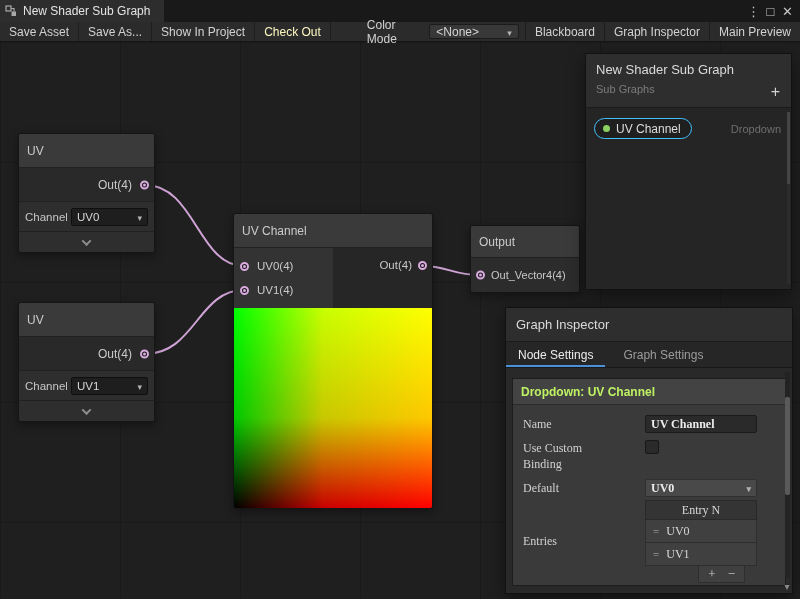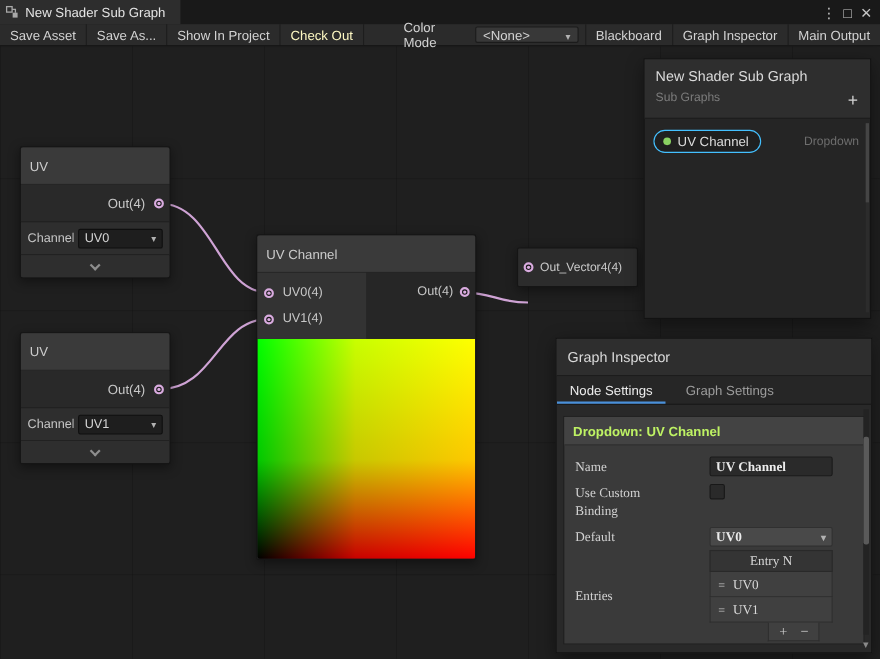--- a/index.html
+++ b/index.html
@@ -162,21 +162,21 @@
   <div class="tb-btn">Show In Project</div>
   <div class="tb-btn disabled">Check Out</div>
   <div class="tb-label">Color Mode</div>
   <div class="tb-dd">
     <span>&lt;None&gt;</span>
     <span class="dd-caret"></span>
   </div>
   <div class="tb-right">
     <div class="tb-btn">Blackboard</div>
     <div class="tb-btn">Graph Inspector</div>
-    <div class="tb-btn">Main Output</div>
+    <div class="tb-btn">Main Preview</div>
   </div>
 </div>
 
 <div class="canvas"></div>
 
 <svg class="edges-layer" viewBox="0 0 800 599">
   <path class="edge" d="M145,185 C195,185 198,266 244,266"></path>
   <path class="edge" d="M145,354 C195,354 198,290 244,290"></path>
   <path class="edge" d="M422,266 C448,266 452,275 480,275"></path>
 </svg>
@@ -232,20 +232,21 @@
     </div>
     <div class="uvch-out">
       <span class="out-lbl">Out(4)</span>
       <span class="port"></span>
     </div>
   </div>
   <div class="preview"></div>
 </div>
 
 <div class="node output-node">
+  <div class="node-title">Output</div>
   <div class="row-in">
     <span class="port"></span>
     <span>Out_Vector4(4)</span>
   </div>
 </div>
 
 <div class="blackboard">
   <div class="bb-header">
     <div class="bb-title">New Shader Sub Graph</div>
     <div class="bb-sub">Sub Graphs</div>

